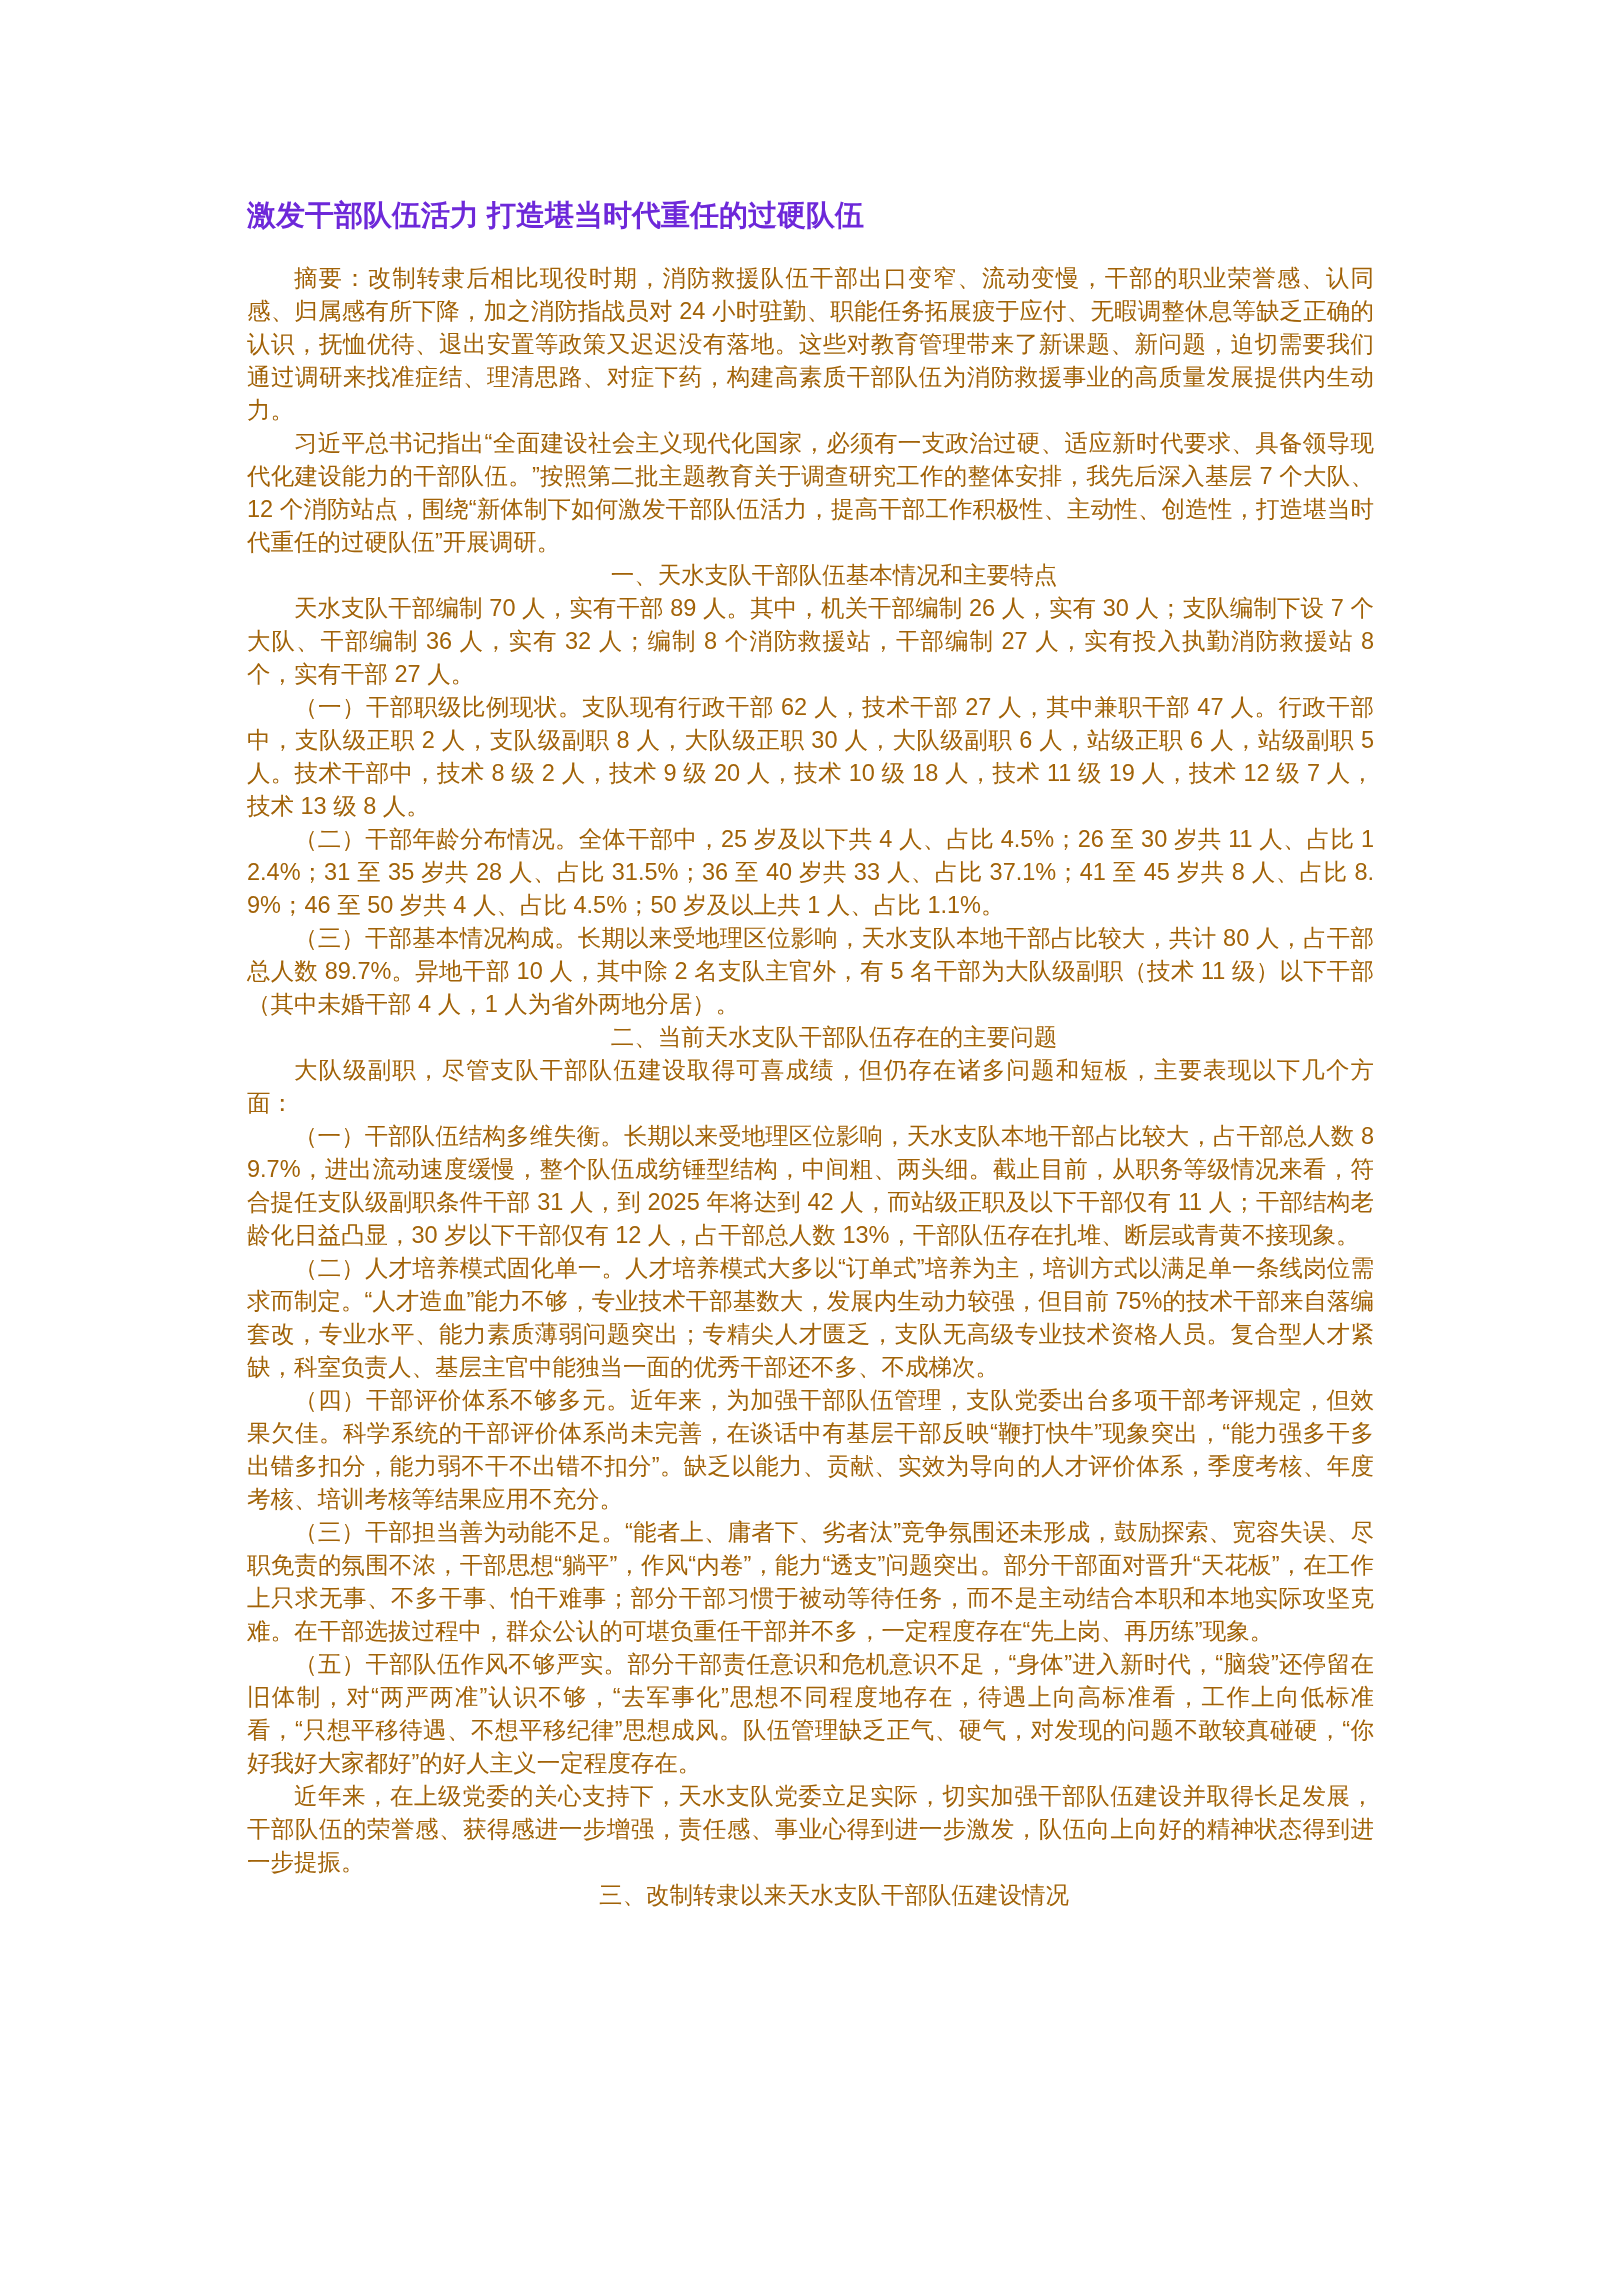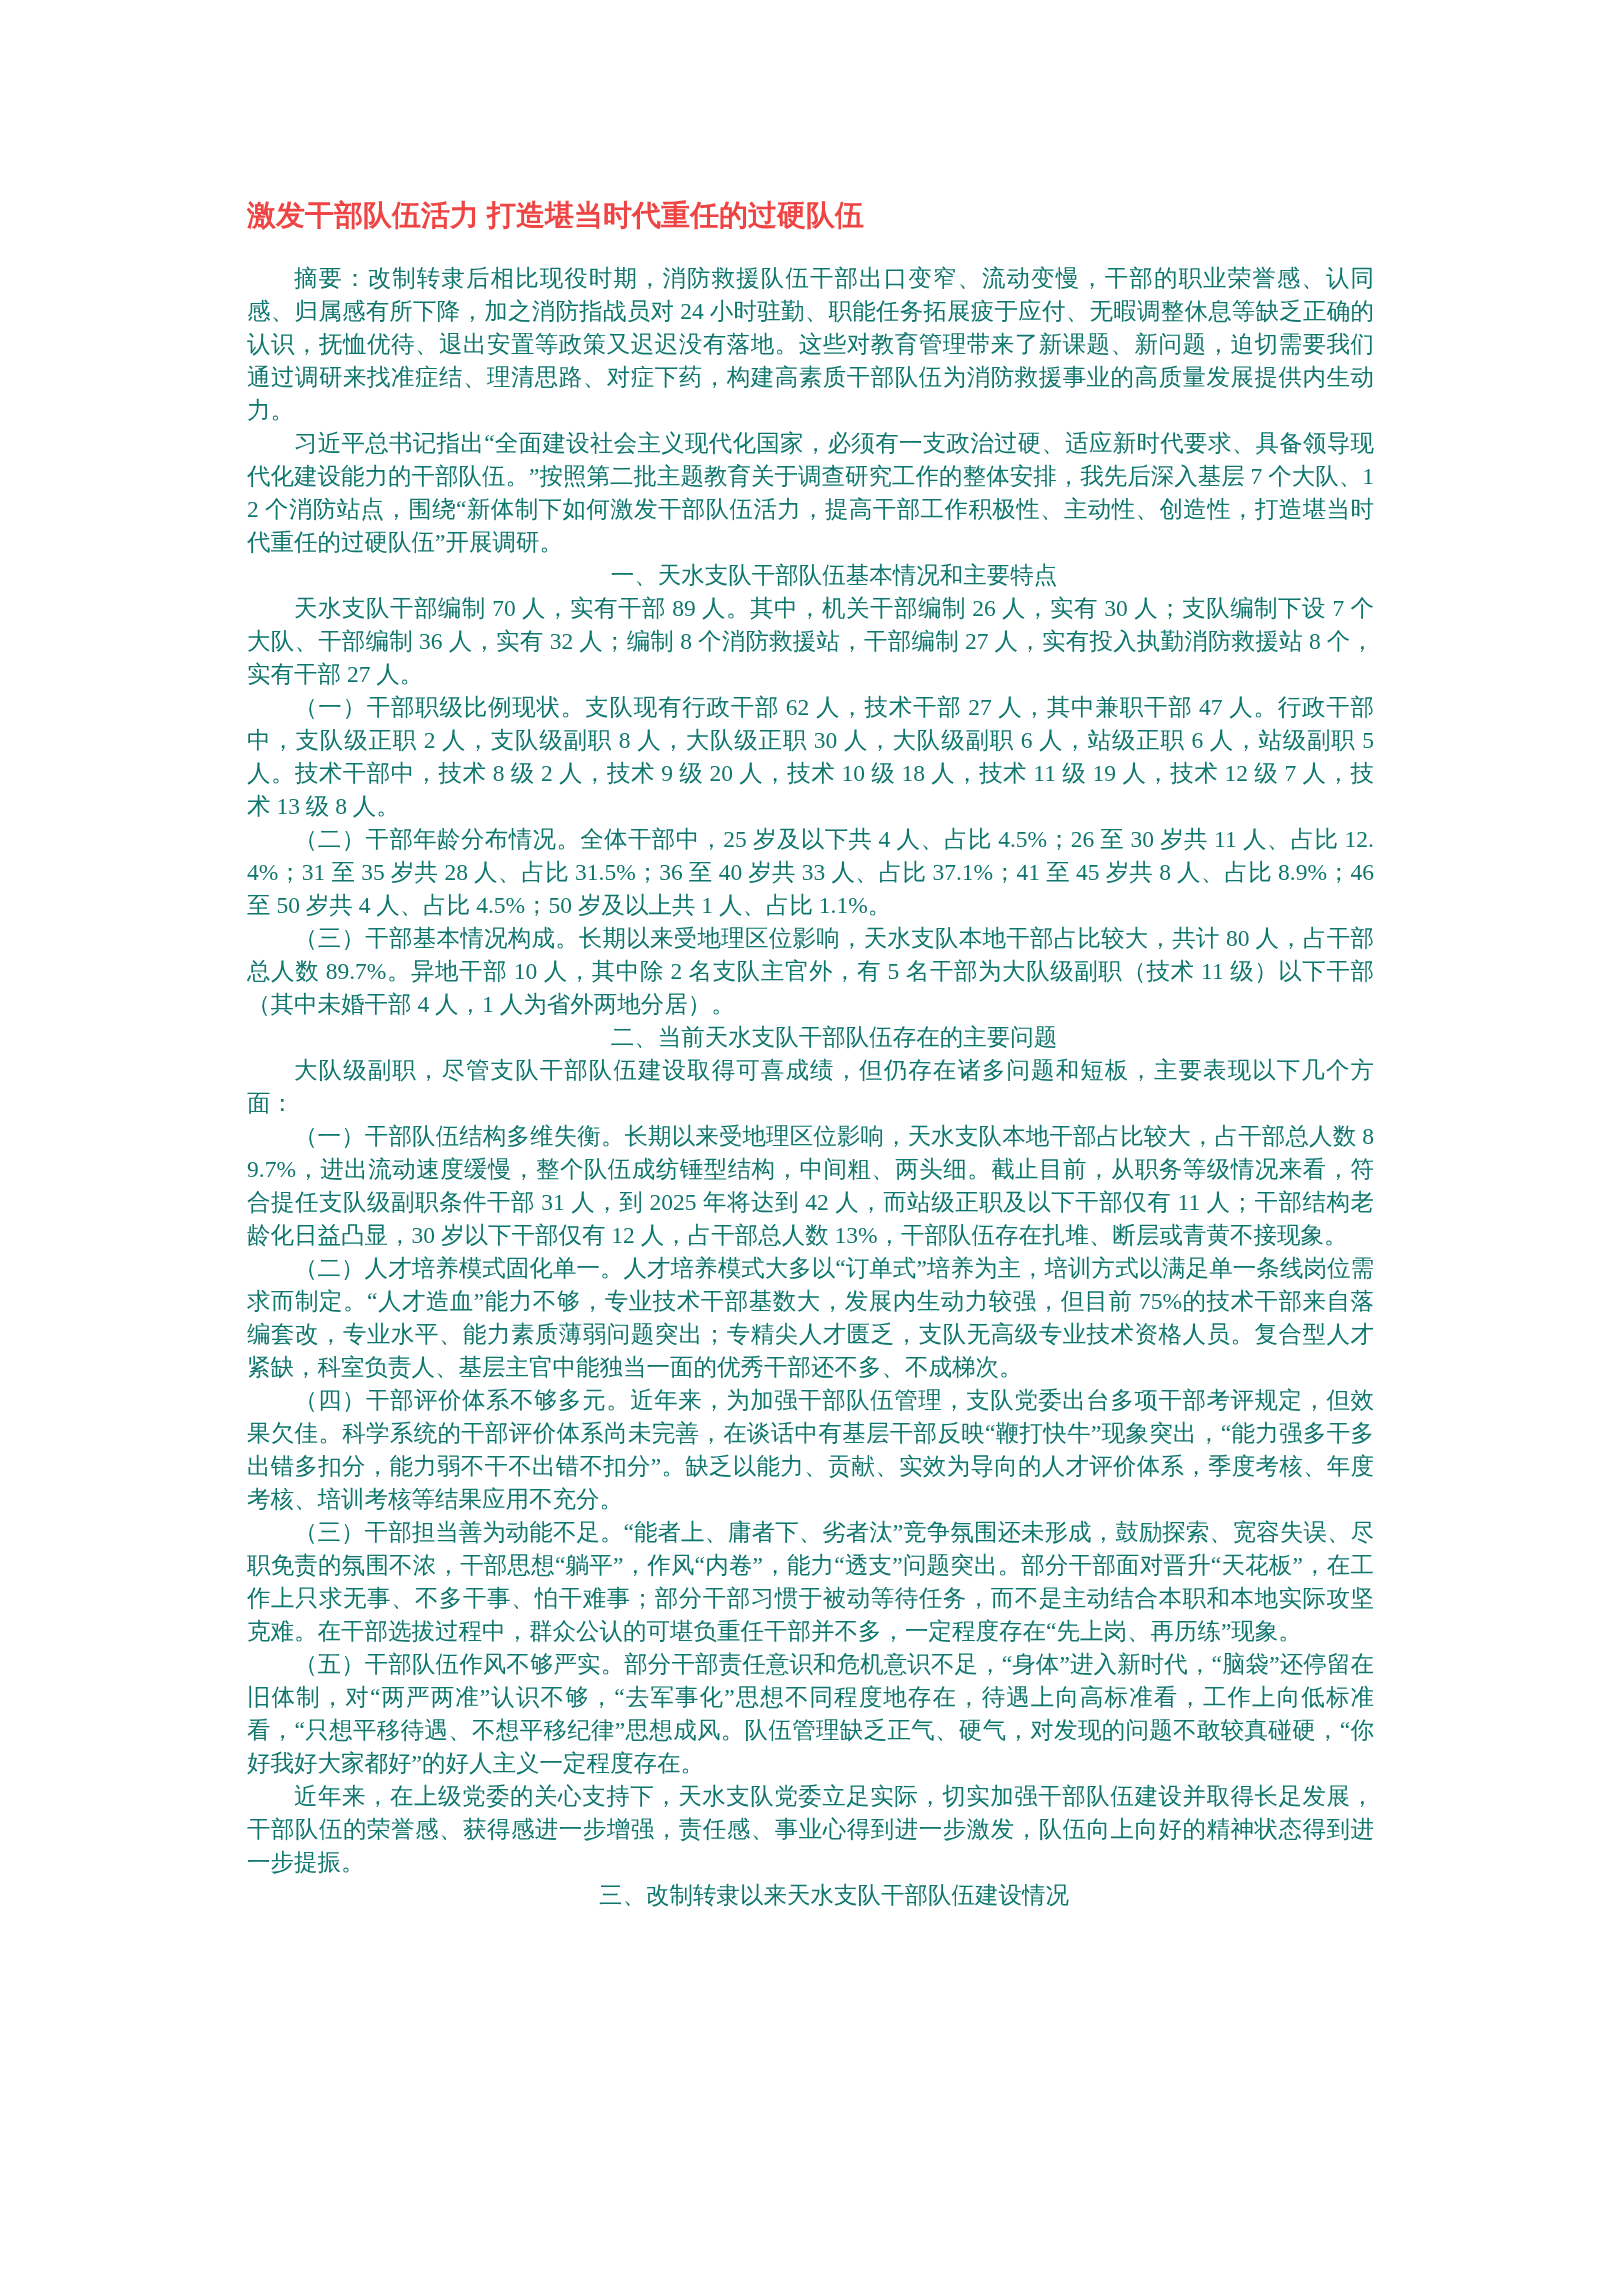--- a/index.html
+++ b/index.html
@@ -20,32 +20,32 @@
     position: absolute;
     left: 247px;
     top: 198px;
     width: 1127px;
   }
   .doc-title {
     margin: 0 0 29px 0;
     font-size: 29px;
     line-height: 35px;
     font-weight: bold;
-    color: #ef4444;
+    color: #6d28d9;
     font-family: "Liberation Sans", sans-serif;
   }
   .para {
     margin: 0;
     font-size: 23.5px;
     line-height: 33px;
     text-align: justify;
     text-indent: 47px;
-    color: #0f766e;
+    color: #a16207;
     word-break: break-all;
-    font-family: Liberation Serif, serif;
+    font-family: Liberation Sans, sans-serif;
   }
   .para.heading {
     text-align: center;
   }
 </style>
 </head>
 <body>
 
 <div class="page">
   <div class="content">

